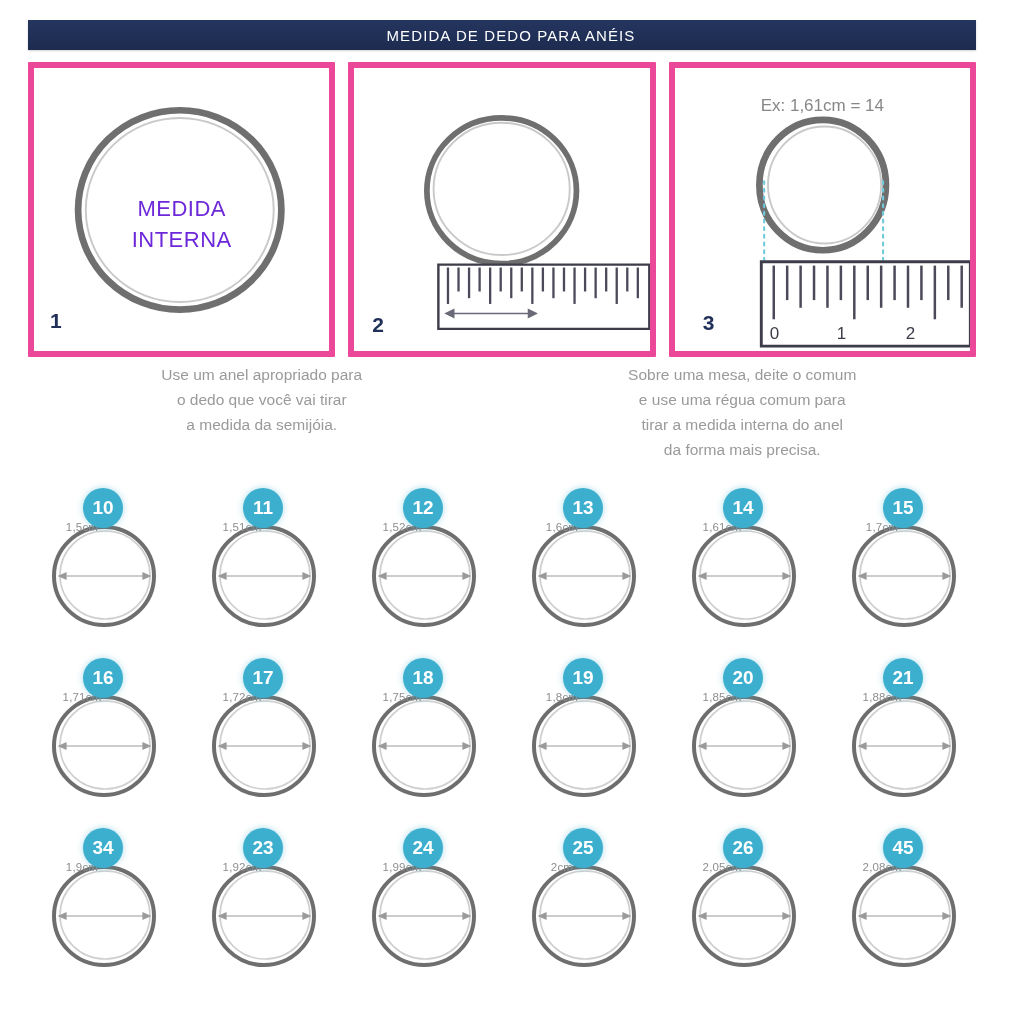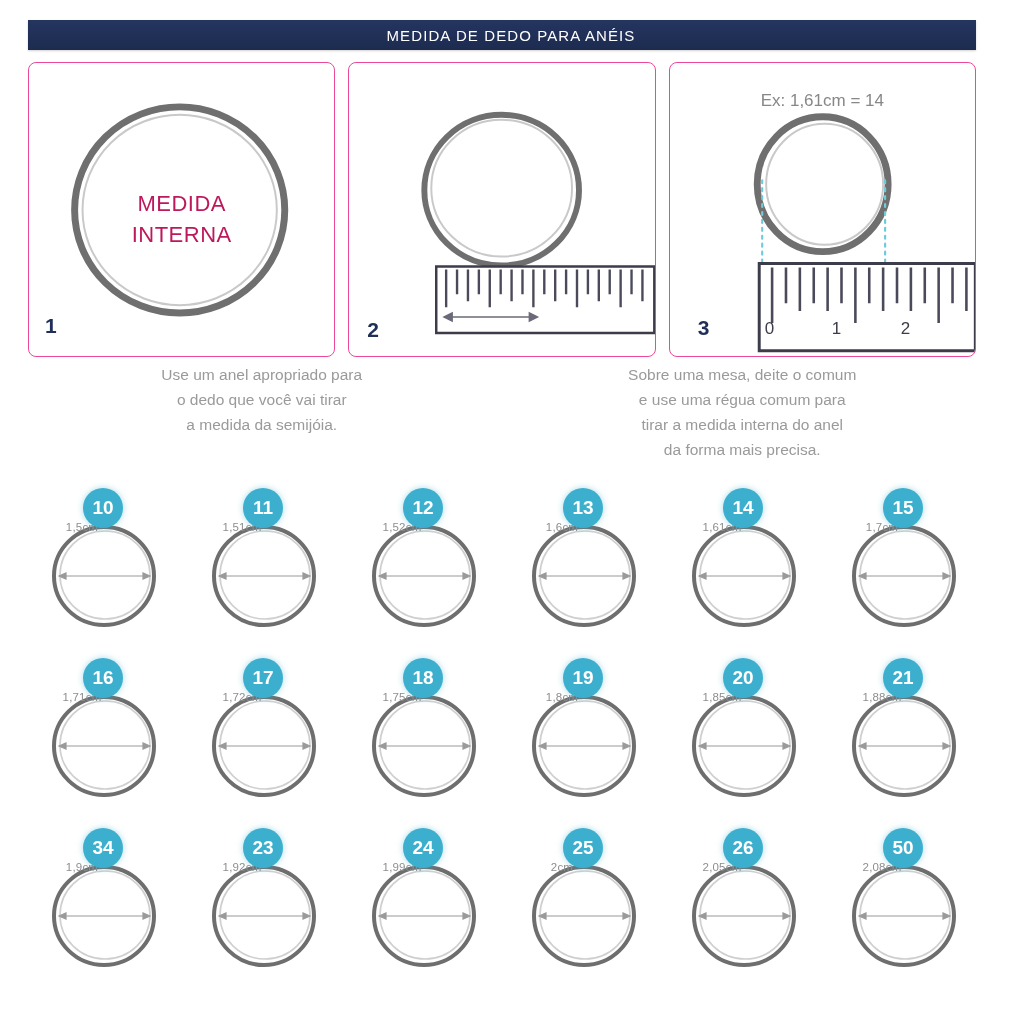--- a/index.html
+++ b/index.html
@@ -43,22 +43,22 @@
     left: 28px;
     top: 62px;
     width: 948px;
     height: 295px;
     display: flex;
     gap: 13px;
   }
   .step-panel {
     position: relative;
     flex: 1 1 0;
-    border: 1px solid #ec4899;
-    border-radius: 8px;
+    border: 6px solid #ec4899;
+    border-radius: 1px;
     background: #ffffff;
     overflow: hidden;
   }
   .step-num {
     position: absolute;
     bottom: 18px;
     left: 16px;
     font-size: 21px;
     font-weight: bold;
     color: #1f2f57;
@@ -153,21 +153,21 @@
   <span class="banner-title">MEDIDA DE DEDO PARA ANÉIS</span>
 </div>
 
 <div class="steps">
 
   <div class="step-panel">
     <svg class="panel-svg" viewBox="0 0 308 295">
       <ellipse cx="152" cy="148" rx="106" ry="104" fill="none" stroke="#6f6f6f" stroke-width="7"></ellipse>
       <ellipse cx="152" cy="148" rx="98" ry="96" fill="none" stroke="#c9c9c9" stroke-width="2"></ellipse>
     </svg>
-    <div style="position:absolute;left:0;top:125px;width:100%;text-align:center;line-height:31px;color:#be185d;font-size:22px;letter-spacing:.5px;">
+    <div style="position:absolute;left:0;top:125px;width:100%;text-align:center;line-height:31px;color:#6d28d9;font-size:22px;letter-spacing:.5px;">
       <span>MEDIDA</span><br>
       <span>INTERNA</span>
     </div>
     <div class="step-num">1</div>
   </div>
 
   <div class="step-panel">
     <svg class="panel-svg" viewBox="0 0 308 295">
 
       <ellipse cx="154" cy="128" rx="78" ry="76" fill="none" stroke="#6f6f6f" stroke-width="6"></ellipse>
@@ -516,21 +516,21 @@
     <g stroke="#9a9a9a" stroke-width="1.2" fill="#9a9a9a">
       <line x1="13" y1="56" x2="96" y2="56"></line>
       <polygon points="9,56 16,53 16,59"></polygon>
       <polygon points="100,56 93,53 93,59"></polygon>
     </g>
   </svg>
         </div>
         <div class="ring-label">2,05cm</div>
       </div>
       <div class="size-cell">
-        <div class="badge">50</div>
+        <div class="badge">45</div>
         <div class="ring-wrap">
   <svg viewBox="0 0 108 108">
     <ellipse cx="54" cy="56" rx="50" ry="49" fill="none" stroke="#6e6e6e" stroke-width="4"></ellipse>
     <ellipse cx="55" cy="55" rx="45" ry="44" fill="none" stroke="#cfcfcf" stroke-width="1.6"></ellipse>
     <g stroke="#9a9a9a" stroke-width="1.2" fill="#9a9a9a">
       <line x1="13" y1="56" x2="96" y2="56"></line>
       <polygon points="9,56 16,53 16,59"></polygon>
       <polygon points="100,56 93,53 93,59"></polygon>
     </g>
   </svg>

